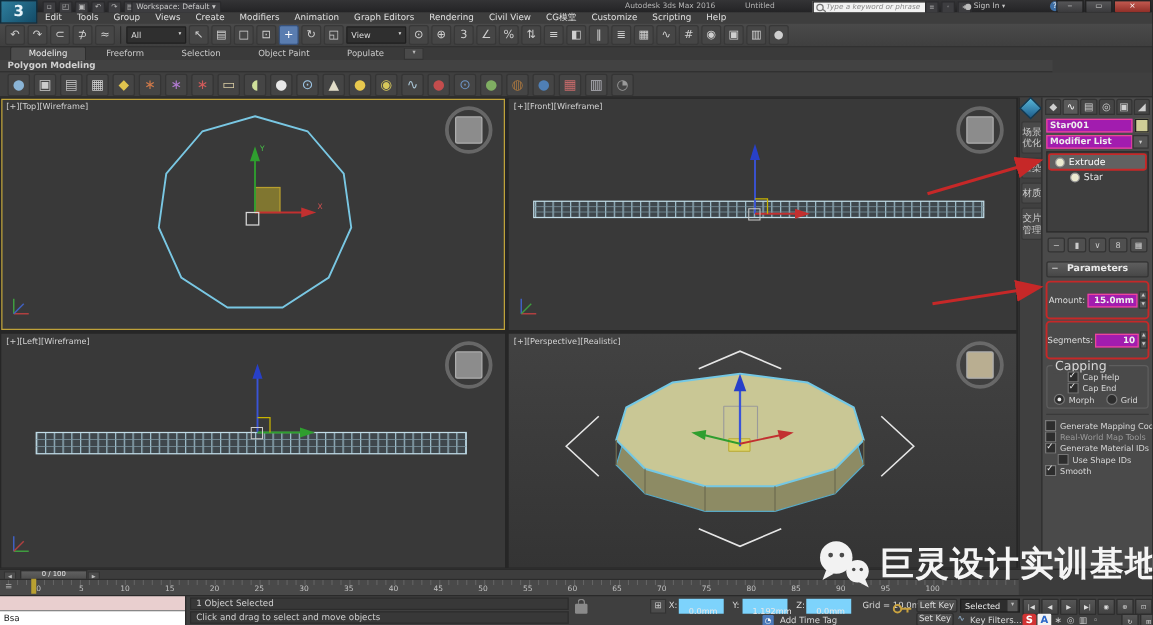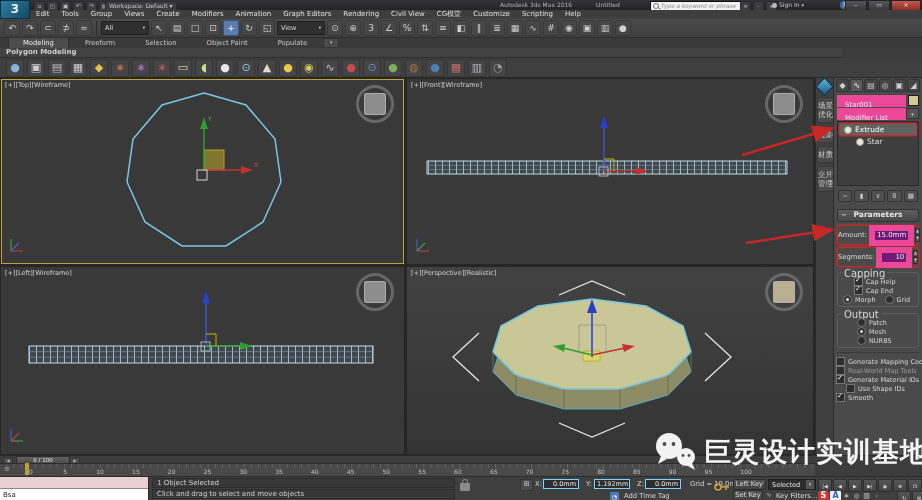--- a/index.html
+++ b/index.html
@@ -55,36 +55,36 @@
   
   .sidestrip{left:815px;top:78px;width:18px;height:377px;background:#404040;border-left:1px solid #2b2b2b;box-sizing:border-box;}
   .striplogo{margin:2px auto 4px;width:11px;height:11px;background:linear-gradient(135deg,#58b6d8,#1d5d8c);transform:rotate(45deg);border:1px solid #0f3a55;}
   .stab{margin:3px 1px;padding:3px 0;background:#4a4a4a;border:1px solid #383838;border-radius:2px;font-size:7.5px;line-height:9px;color:#cfcfcf;width:15px;word-break:break-all;text-align:center;}
   .panel{left:833px;top:78px;width:89px;height:377px;background:#4a4a4a;border-left:1px solid #2b2b2b;box-sizing:border-box;font-size:7px;}
   .ptabs{display:flex;gap:1px;padding:1px 2px;height:13px;}
   .ptab{flex:1;display:flex;align-items:center;justify-content:center;font-size:8px;color:#cfcfcf;background:#454545;border:1px solid #333;border-radius:2px 2px 0 0;}
   .ptab.active{background:#5a5a5a;color:#fff;}
   .redbox{box-shadow:0 0 0 1.5px #c62828 !important;border-radius:2px;}
   .namerow{display:flex;gap:2px;margin:2px 3px;height:11px;}
-  .fld{background:#701a75;border:6px solid #ec4899;color:#eee;font-size:7px;line-height:9px;padding:0 2px;}
+  .fld{background:#a21caf;border:1px solid #ec4899;color:#eee;font-size:7px;line-height:9px;padding:0 2px;font-weight:bold;}
   .namefld{flex:1;}
   .swatch{width:11px;height:11px;background:#cfcd96;border:1px solid #1e1e1e;box-sizing:border-box;}
   .modlist{display:flex;margin:0 3px 2px;height:11px;}
   .modlist .fld{flex:1;}
   .ddbtn{width:11px;background:#555;border:1px solid #333;color:#ccc;font-size:5px;text-align:center;line-height:10px;}
   .stack{margin:0 3px;height:62px;background:#3e3e3e;border:1px solid #2a2a2a;padding-top:1px;}
   .stackrow{height:11px;display:flex;align-items:center;gap:3px;padding-left:4px;font-size:7.5px;color:#e2e2e2;margin:1px 2px;}
   .stackrow.highlight{background:#616161;color:#fff;box-shadow:0 0 0 1.5px #c62828;border-radius:1px;}
   .stackrow.indent{padding-left:16px;}
   .bulb{width:6px;height:6px;border-radius:50%;background:#ecead0;border:1px solid #999;flex:none;}
   .stackbtns{display:flex;gap:2px;margin:4px 4px 0;height:12px;}
   .skb{flex:1;background:#4f4f4f;border:1px solid #333;border-radius:2px;color:#ccc;font-size:6.5px;display:flex;align-items:center;justify-content:center;}
   .rollhead{margin:7px 3px 4px;height:11px;background:linear-gradient(#5e5e5e,#474747);border:1px solid #333;border-radius:2px;text-align:center;font-size:7.5px;font-weight:bold;color:#e8e8e8;line-height:10px;position:relative;}
   .rollhead::before{content:"−";position:absolute;left:3px;top:0;font-size:7px;color:#ccc;}
-  .prow{display:flex;align-items:center;margin:1px 3px;height:18px;}
+  .prow{display:flex;align-items:center;margin:1px 3px;height:28px;}
   .plabel{flex:1;text-align:right;padding-right:2px;font-size:6.8px;color:#dcdcdc;white-space:nowrap;}
   .spinfld{width:34px;text-align:right;}
   .updn{width:7px;display:flex;flex-direction:column;margin-left:1px;}
   .updn span{height:5px;background:#555;border:1px solid #333;color:#ccc;font-size:3.5px;line-height:4px;text-align:center;}
   .grp{border:1px solid #5e5e5e;border-radius:3px;margin:6px 3px 2px;padding:4px 2px 2px;position:relative;}
   .gtitle{position:absolute;top:-5px;left:4px;background:#4a4a4a;padding:0 2px;font-size:10px;color:#d8d8d8;}
   .chk-row,.rad-row{display:flex;align-items:center;font-size:6.5px;color:#d8d8d8;height:9px;white-space:nowrap;overflow:hidden;}
   .chk-row.indent{padding-left:10px;}
   .chk-row.dim{color:#9a9a9a;}
   .chk{width:7px;height:7px;background:#2d2d2d;border:1px solid #777;margin:0 3px 0 14px;position:relative;flex:none;}
@@ -103,21 +103,21 @@
   .tick{font-size:6px;color:#c2c2c2;position:relative;min-width:6px;text-align:center;}
   .framemarker{position:absolute;left:25px;top:463px;width:4px;height:12px;background:rgba(205,175,45,.85);}
   .rulericon{position:absolute;left:4px;top:465px;color:#aaa;font-size:7px;}
   
   .statusbar{left:0;top:476px;width:922px;height:24px;background:#3f3f3f;border-top:1px solid #2a2a2a;box-sizing:border-box;}
   .listener{position:absolute;left:0;top:0;width:148px;height:24px;border-right:1px solid #2a2a2a;}
   .mcr{position:absolute;left:0;top:0;width:148px;height:12px;background:#e9cfcf;border-bottom:1px solid #888;box-sizing:border-box;}
   .mls{position:absolute;left:0;top:12px;width:148px;height:12px;background:#fff;color:#222;font-size:7px;line-height:12px;padding-left:3px;box-sizing:border-box;}
   .promptbox{position:absolute;left:152px;width:303px;height:10px;background:#383838;border:1px solid #2c2c2c;color:#cfcfcf;font-size:7px;line-height:9px;padding-left:4px;box-sizing:border-box;}
   .sbtn{position:absolute;height:11px;background:linear-gradient(#525252,#414141);border:1px solid #2e2e2e;color:#ddd;font-size:6.8px;text-align:center;box-sizing:border-box;border-radius:2px;}
-  .sfld{position:absolute;height:10px;background:#2d2d2d;border:1px solid #7dd3fc;color:#e8e8e8;font-size:6.5px;line-height:9px;text-align:right;padding:0 2px;box-sizing:border-box;}
+  .sfld{position:absolute;height:10px;background:#2d2d2d;border:6px solid #7dd3fc;color:#e8e8e8;font-size:6.5px;line-height:9px;text-align:right;padding:0 2px;box-sizing:border-box;}
   .slab{position:absolute;font-size:6.8px;color:#d8d8d8;line-height:10px;}
   .locki{position:absolute;left:460px;top:6px;width:10px;height:8px;background:#8a8a8a;border-radius:1px;}
   .locki::before{content:"";position:absolute;top:-4px;left:2px;width:4px;height:4px;border:1px solid #8a8a8a;border-bottom:none;border-radius:3px 3px 0 0;}
   .coordtg{position:absolute;left:520px;top:2px;width:11px;height:10px;background:#4c4c4c;border:1px solid #333;color:#ccc;font-size:7px;text-align:center;line-height:9px;}
   .keyi{position:absolute;left:714px;top:4px;width:16px;height:12px;}
   .ddsel{position:absolute;left:768px;top:2px;width:48px;height:11px;background:#2d2d2d;border:1px solid #1f1f1f;color:#e8e8e8;font-size:6.5px;line-height:10px;padding-left:3px;box-sizing:border-box;}
   .ddsel::after{content:"▾";position:absolute;right:1px;top:0;font-size:5px;color:#bbb;background:#555;width:8px;text-align:center;height:9px;line-height:9px;}
   .trans{position:absolute;left:818px;top:2px;display:flex;gap:1px;}
   .pb{width:12px;height:11px;background:linear-gradient(#555,#434343);border:1px solid #2e2e2e;color:#ddd;font-size:5px;display:flex;align-items:center;justify-content:center;border-radius:1px;}
   .ime{position:absolute;left:818px;top:14px;display:flex;gap:1px;align-items:center;}
@@ -463,35 +463,20 @@
         <div class="rad-row chec checked">
             <span class="radio"></span>
             <span>Morph</span>
           </div>
         <div class="rad-row" style="margin-left:6px;">
             <span class="radio"></span>
             <span>Grid</span>
           </div>
       </div>
     </div>
-    <div class="grp">
-      <span class="gtitle">Output</span>
-      <div class="rad-row" style="padding-left:14px;">
-          <span class="radio"></span>
-          <span>Patch</span>
-        </div>
-      <div class="rad-row checked" style="padding-left:14px;">
-          <span class="radio"></span>
-          <span>Mesh</span>
-        </div>
-      <div class="rad-row" style="padding-left:14px;">
-          <span class="radio"></span>
-          <span>NURBS</span>
-        </div>
-    </div>
     <div class="sep-line"></div>
     <div>
         <div class="chk-row left">
           <span class="chk"></span>
           <span>Generate Mapping Coords.</span>
         </div>
         <div class="chk-row left dim">
           <span class="chk"></span>
           <span>Real-World Map Tools</span>
         </div>

